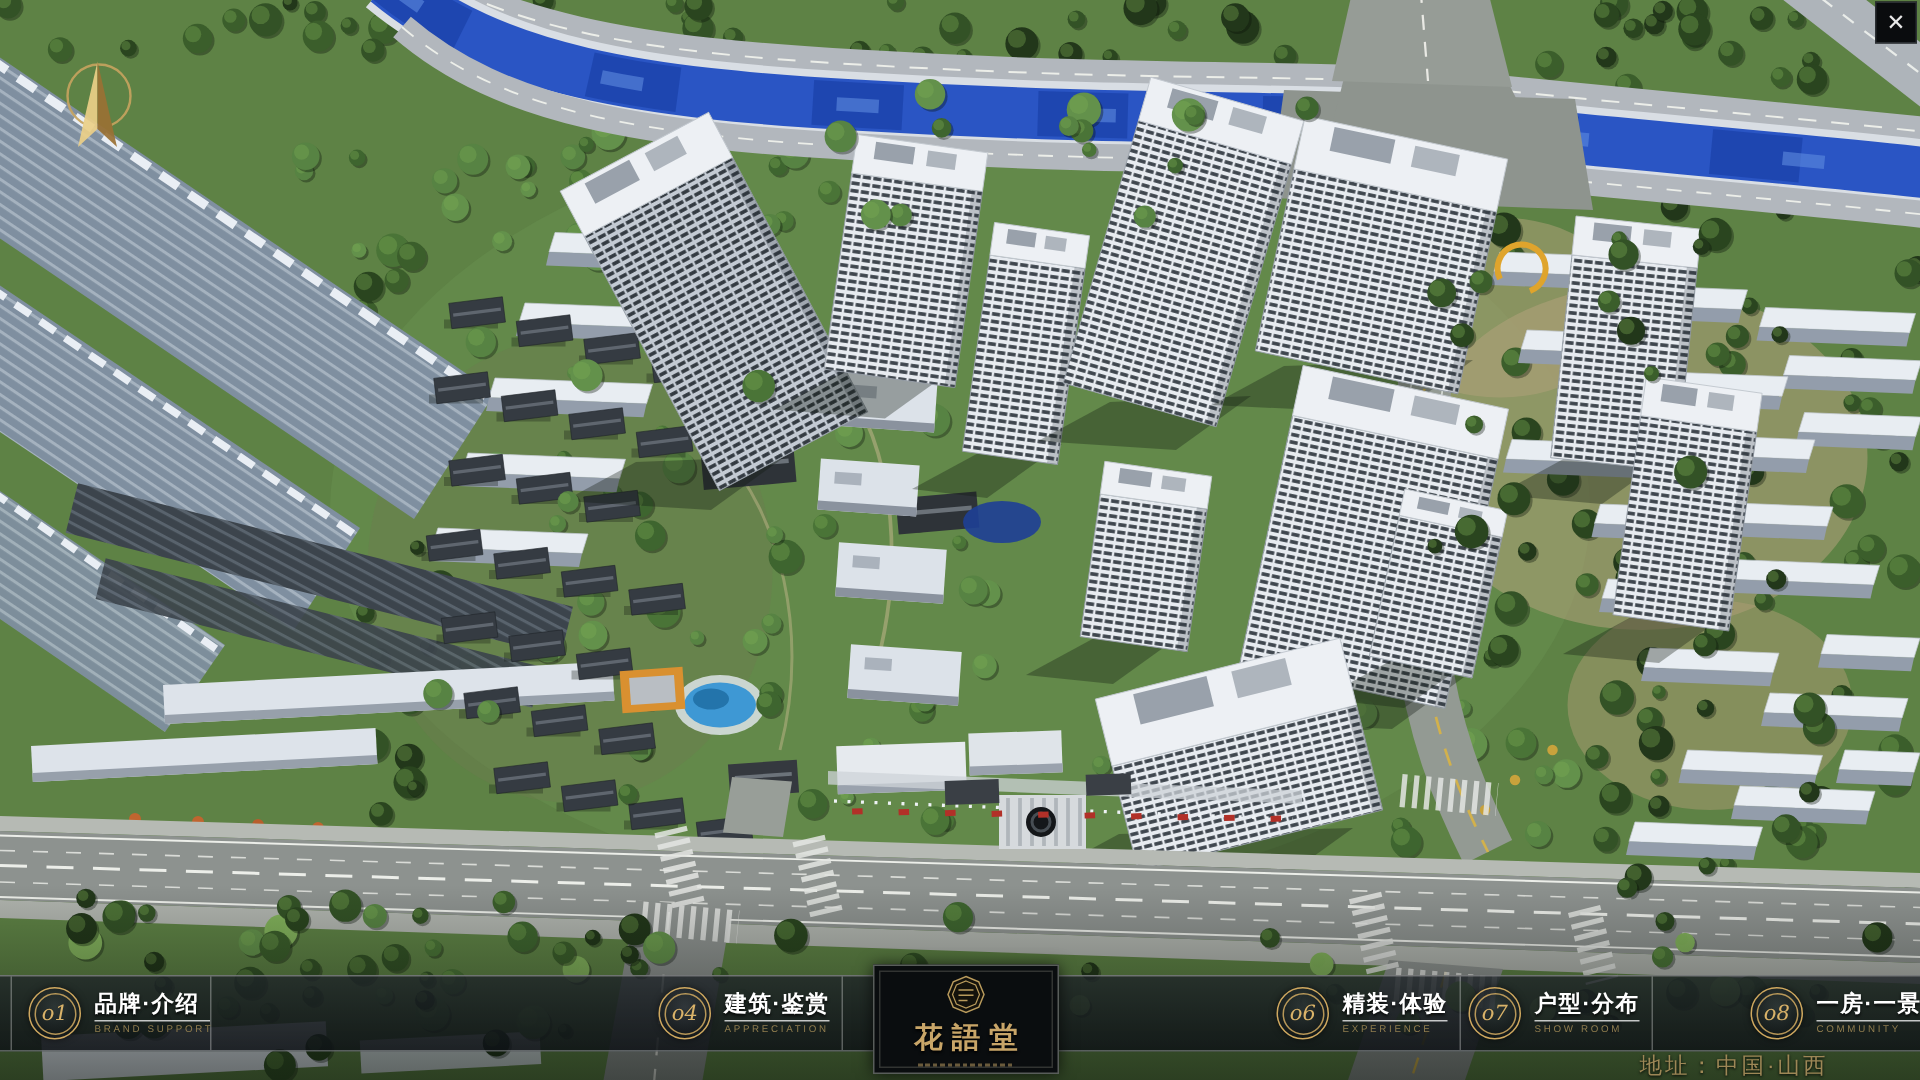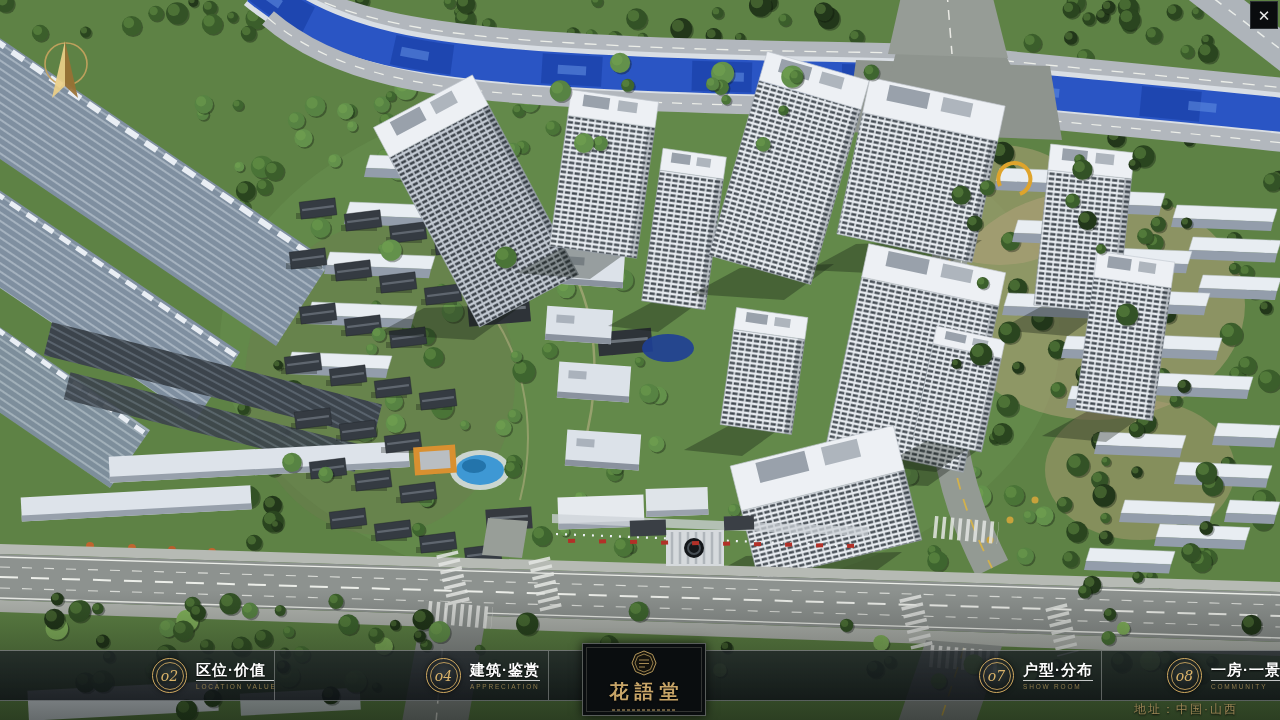--- a/index.html
+++ b/index.html
@@ -40,21 +40,21 @@
     background:#0a0d0f;border:1px solid #585d5a;box-sizing:border-box;
     display:flex;flex-direction:column;align-items:center;justify-content:center;
     box-shadow:0 0 10px rgba(0,0,0,.7);}
   .logo-box::after{content:"";position:absolute;inset:3px;border:1px solid rgba(170,170,155,.25);pointer-events:none;}
   .logo-title{color:#c8a568;font-family:"DejaVu Serif",serif;font-weight:bold;font-size:19px;
     letter-spacing:6px;text-indent:6px;margin-top:2px;text-shadow:0 1px 2px #000;}
   .logo-tagline{width:64px;height:2px;margin-top:4px;opacity:.75;
     background:repeating-linear-gradient(90deg,#8a744a 0 3px,transparent 3px 5px);}
 
   
-  .address{position:absolute;right:42px;top:701px;z-index:2;color:#9d8756;font-size:12px;
+  .address{position:absolute;right:61px;top:701px;z-index:2;color:#9d8756;font-size:15px;
     letter-spacing:2px;text-shadow:0 1px 2px #000;}
 </style>
 </head>
 <body>
 
 <svg class="scene" viewBox="0 0 1280 720" preserveAspectRatio="none">
   <defs>
     <pattern id="pwin" width="7" height="5" patternUnits="userSpaceOnUse">
       <rect width="7" height="5" fill="#e7ebf0"></rect>
       <rect x="0.8" y="1.3" width="5.4" height="2.4" fill="#2c343c" opacity="0.9"></rect>
@@ -1646,38 +1646,48 @@
   <circle cx="24" cy="26" r="21" stroke="#c6a35f" stroke-width="1.6" fill="none"></circle>
   <polygon points="23,3 10,60 23,48" fill="#ecd088"></polygon>
   <polygon points="23,3 36,60 23,48" fill="#9a7134"></polygon>
 </svg>
 
 <div class="close-btn">
   <span>✕</span>
 </div>
 
 <div class="navbar">
-  <div class="nav-cell" style="left:141px">
+  <div class="nav-cell first" style="left:7px">
     <div class="badge">
-        <span>o2</span>
+        <span>o1</span>
       </div>
     <div class="nav-text">
-        <div class="cn">区位·价值</div>
+        <div class="cn">品牌·介绍</div>
         <div class="nav-underline"></div>
-        <div class="en">LOCATION VALUE</div>
+        <div class="en">BRAND SUPPORT</div>
       </div>
   </div>
-  <div class="nav-cell" style="left:415px">
+  <div class="nav-cell" style="left:428px">
     <div class="badge">
         <span>o4</span>
       </div>
     <div class="nav-text">
         <div class="cn">建筑·鉴赏</div>
         <div class="nav-underline"></div>
         <div class="en">APPRECIATION</div>
+      </div>
+  </div>
+  <div class="nav-cell" style="left:840px">
+    <div class="badge">
+        <span>o6</span>
+      </div>
+    <div class="nav-text">
+        <div class="cn">精装·体验</div>
+        <div class="nav-underline"></div>
+        <div class="en">EXPERIENCE</div>
       </div>
   </div>
   <div class="nav-cell" style="left:968px">
     <div class="badge">
         <span>o7</span>
       </div>
     <div class="nav-text">
         <div class="cn">户型·分布</div>
         <div class="nav-underline"></div>
         <div class="en">SHOW ROOM</div>

